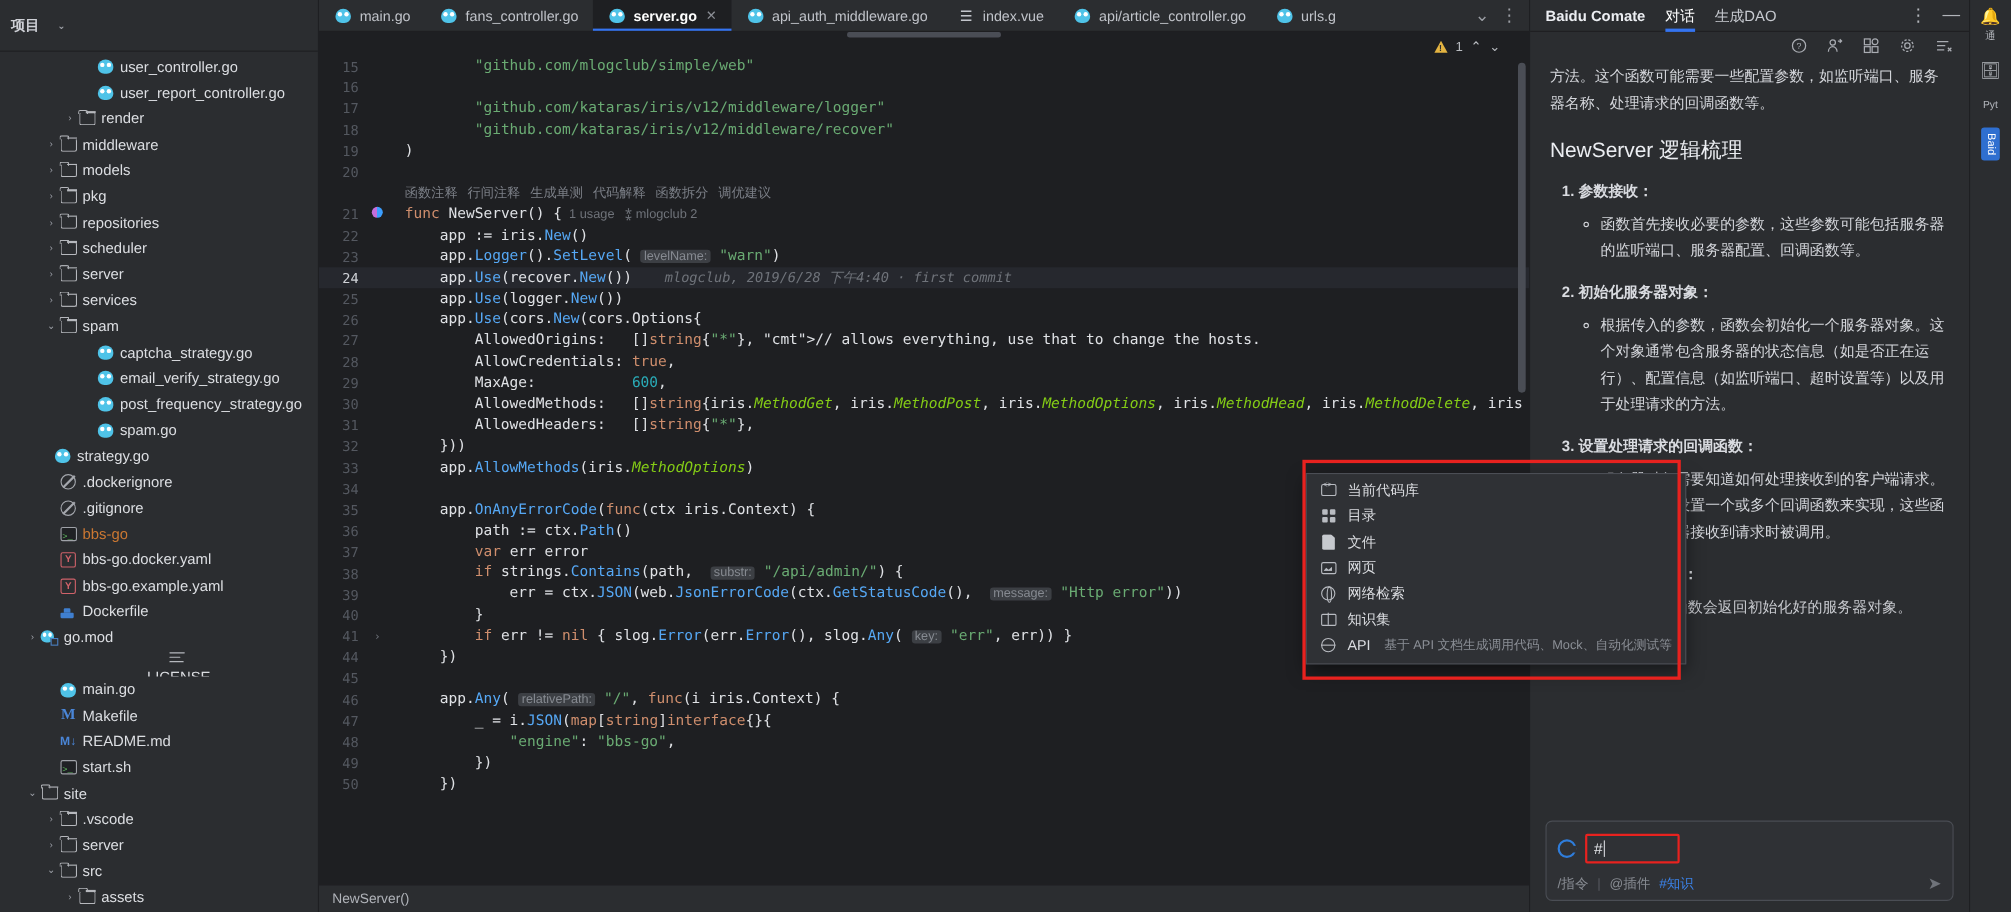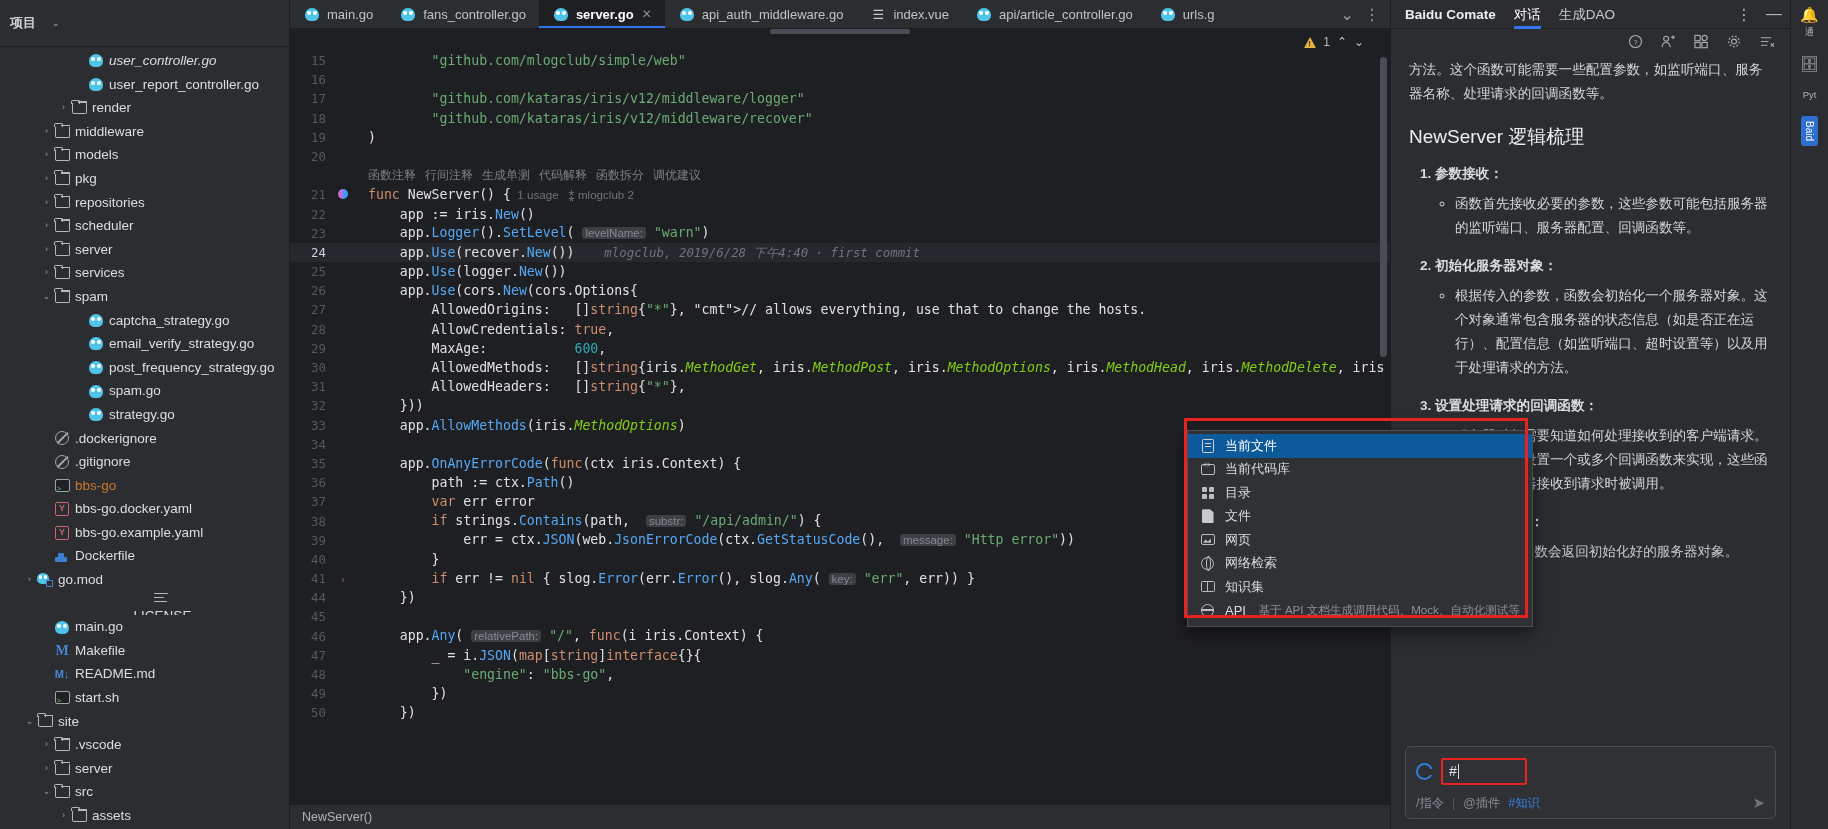--- a/index.html
+++ b/index.html
@@ -296,21 +296,21 @@
 <body>
 
 <div class="app">
 
   <div class="sidebar">
     <div class="sidebar-header">
       <span>项目</span>
       <span class="chev">⌄</span>
     </div>
     <div class="tree" id="tree">
-        <div class="trow" style="padding-left: 74px; font-style: italic;">
+        <div class="trow" style="padding-left: 74px;">
           <span class="arrow"></span>
           <span class="ticon">
             <span class="ico-go"></span>
           </span>
           <span class="tlabel">user_controller.go</span>
         </div>
         <div class="trow" style="padding-left: 74px;">
           <span class="arrow"></span>
           <span class="ticon">
             <span class="ico-go"></span>
@@ -401,21 +401,21 @@
           </span>
           <span class="tlabel">post_frequency_strategy.go</span>
         </div>
         <div class="trow" style="padding-left: 74px;">
           <span class="arrow"></span>
           <span class="ticon">
             <span class="ico-go"></span>
           </span>
           <span class="tlabel">spam.go</span>
         </div>
-        <div class="trow" style="padding-left: 74px;">
+        <div class="trow" style="padding-left: 35px;">
           <span class="arrow"></span>
           <span class="ticon">
             <span class="ico-go"></span>
           </span>
           <span class="tlabel">strategy.go</span>
         </div>
         <div class="trow" style="padding-left: 40px;">
           <span class="arrow"></span>
           <span class="ticon">
             <span class="ico-circle-slash"></span>
@@ -689,26 +689,20 @@
         <span>/指令</span>
         <span class="sep">|</span>
         <span>@插件</span>
         <span class="chip-know">#知识</span>
         <span class="send-icon">➤</span>
       </div>
     </div>
   </div>
 
   <div class="dropdown" id="dropdown">
-      <div class="dd-item sel">
-        <span class="dd-ico">
-          <span class="sq-file"></span>
-        </span>
-        <span>当前文件</span>
-      </div>
       <div class="dd-item">
         <span class="dd-ico">
           <span class="sq-code"></span>
         </span>
         <span>当前代码库</span>
       </div>
       <div class="dd-item">
         <span class="dd-ico">
           <span class="sq-grid">
             <i></i>

